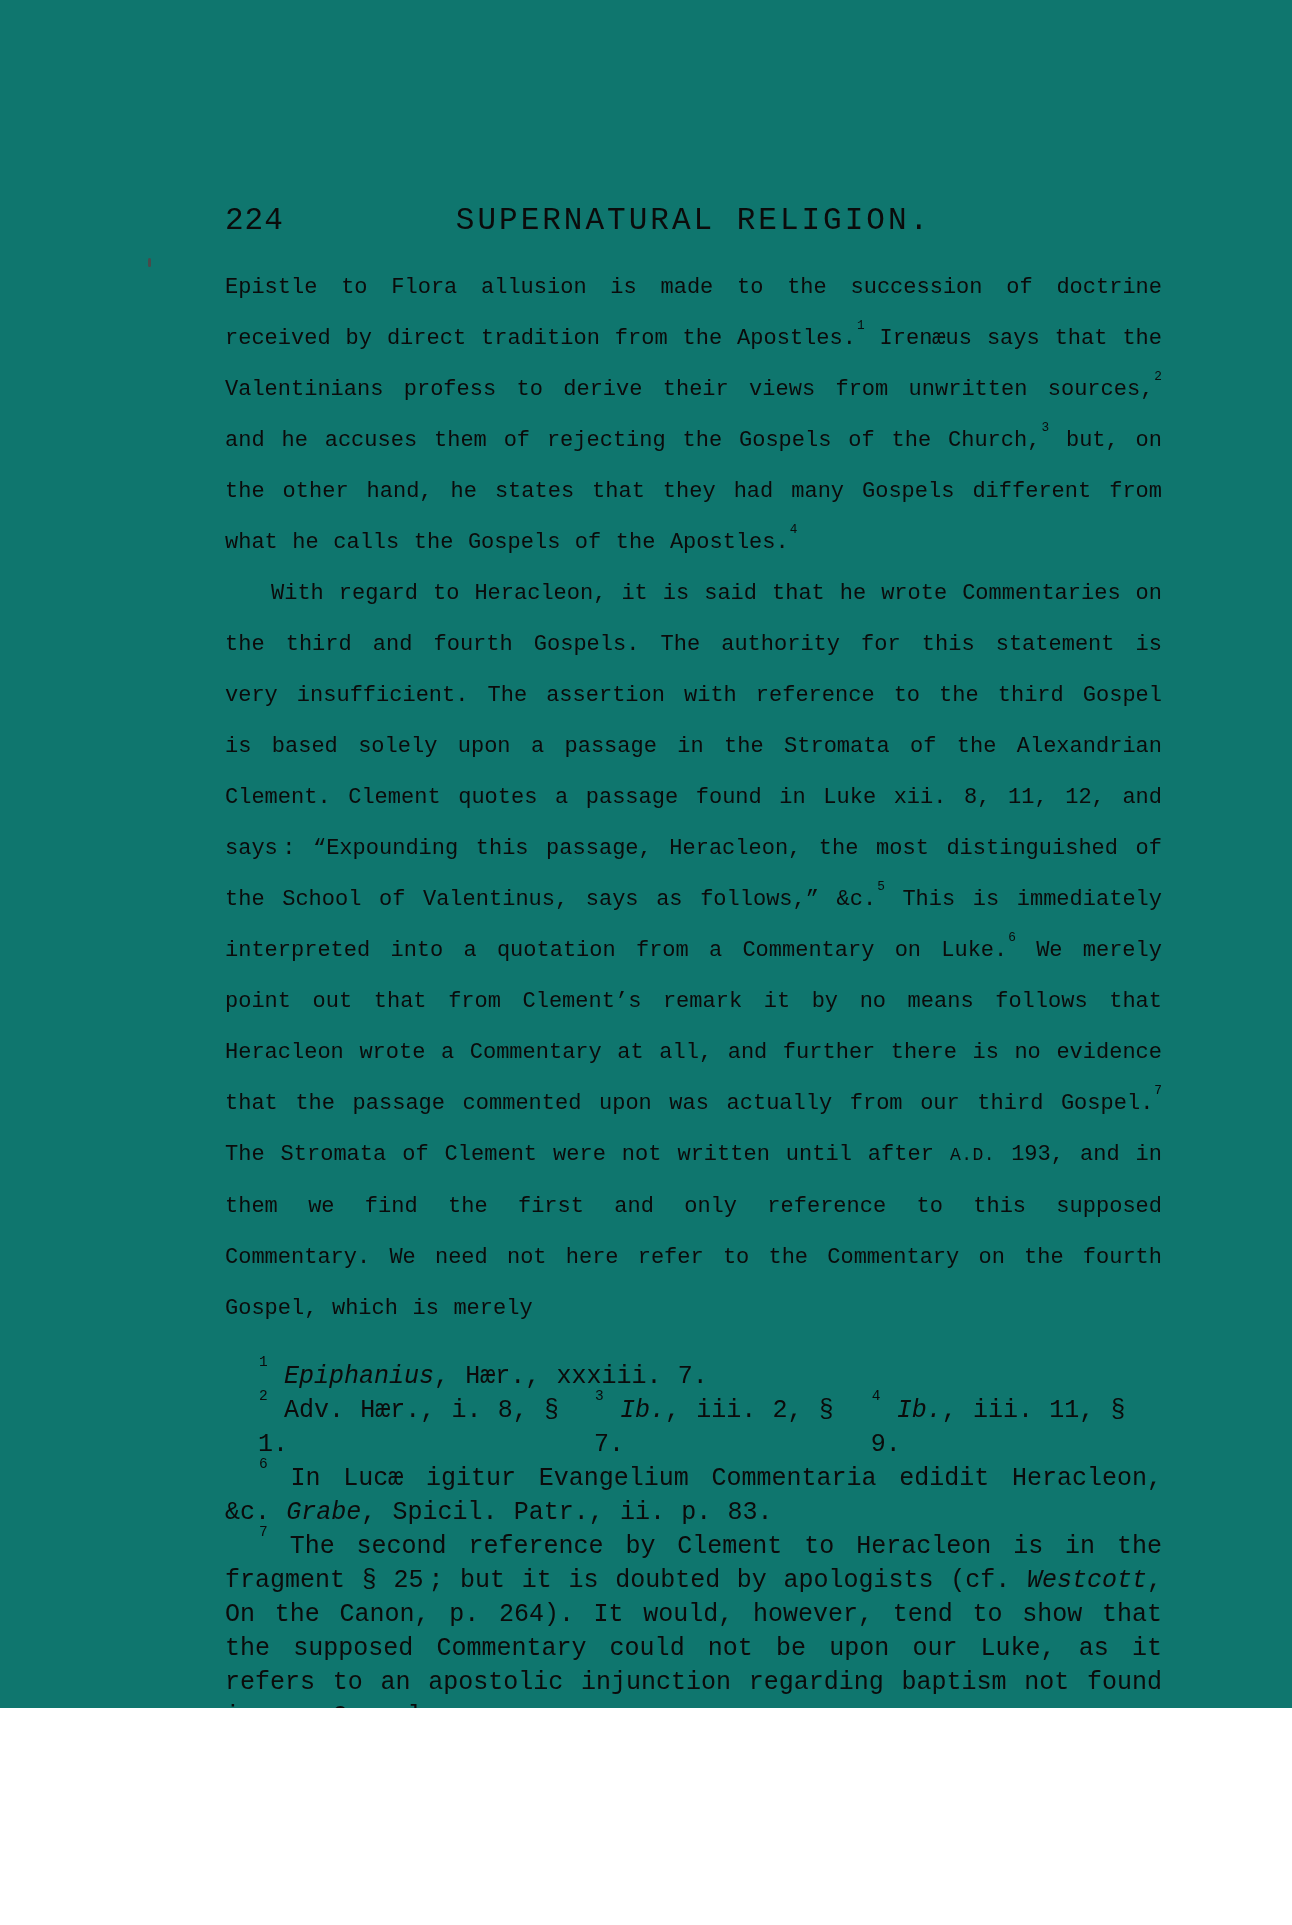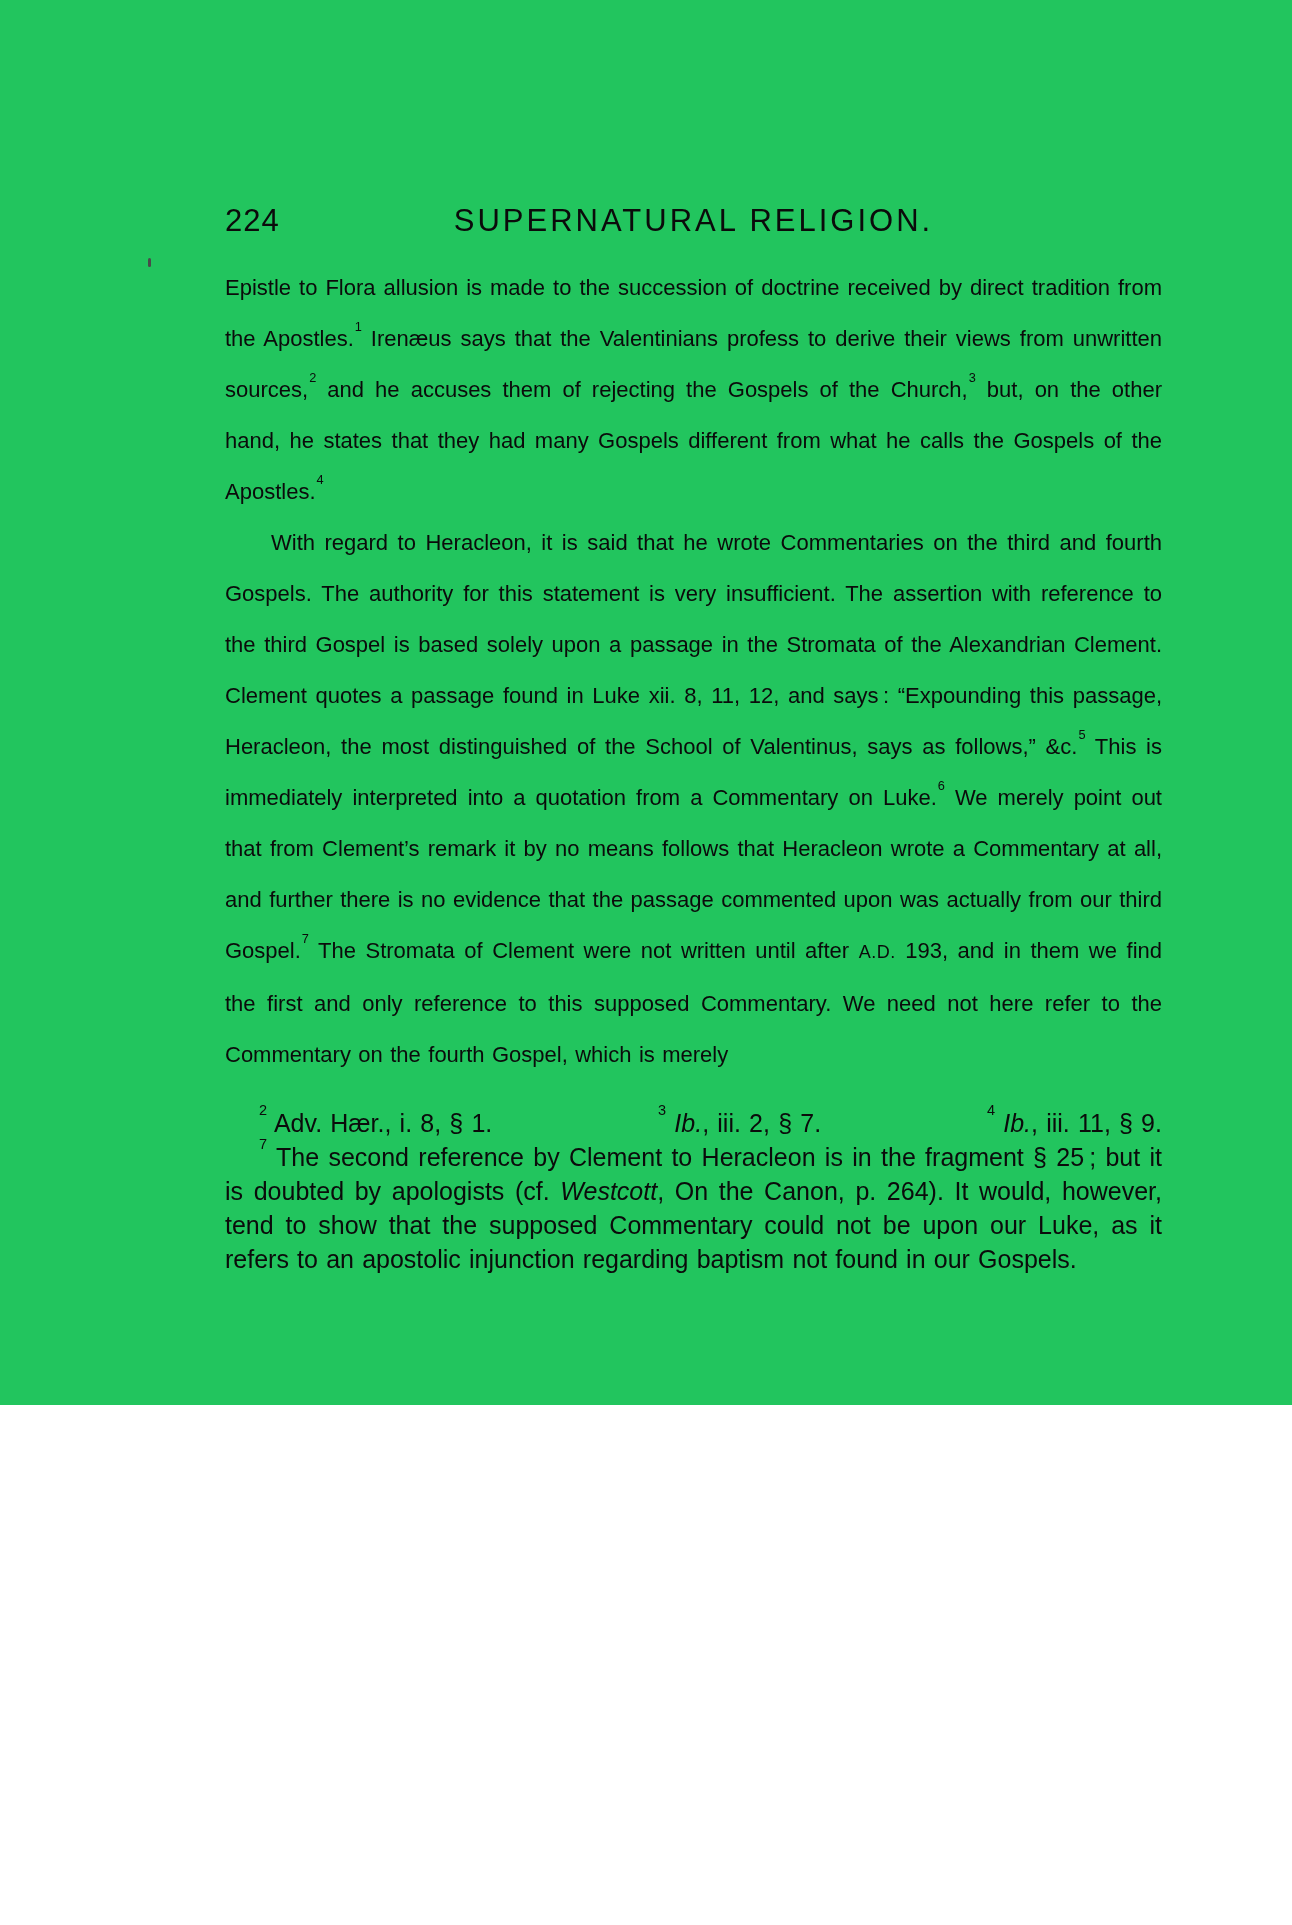--- a/index.html
+++ b/index.html
@@ -3,24 +3,24 @@
 <meta charset="utf-8">
 <style>
   html, body {
     margin: 0;
     padding: 0;
     background: #ffffff;
   }
   .page {
     position: relative;
     width: 1292px;
-    height: 1405px;
-    background: #22c55e;
+    height: 1708px;
+    background: #0f766e;
     color: #0b0b0b;
-    font-family: Liberation Sans, sans-serif;
+    font-family: Liberation Mono, monospace;
     overflow: hidden;
   }
   .content {
     position: absolute;
     left: 225px;
     top: 203px;
     width: 937px;
   }
   .page-header {
     position: relative;
@@ -99,21 +99,23 @@
   <div class="content">
     <div class="page-header">
       <span class="page-number">224</span>
       <div class="running-title">SUPERNATURAL RELIGION.</div>
     </div>
     <div class="body-text">
         <p class="para"><span>Epistle to Flora allusion is made to the succession of doctrine received by direct tradition from the Apostles.</span><sup class="fnref">1</sup><span> Irenæus says that the Valentinians profess to derive their views from unwritten sources,</span><sup class="fnref">2</sup><span> and he accuses them of rejecting the Gospels of the Church,</span><sup class="fnref">3</sup><span> but, on the other hand, he states that they had many Gospels different from what he calls the Gospels of the Apostles.</span><sup class="fnref">4</sup></p>
         <p class="para indent"><span>With regard to Heracleon, it is said that he wrote Commentaries on the third and fourth Gospels.  The authority for this statement is very insufficient.  The assertion with reference to the third Gospel is based solely upon a passage in the Stromata of the Alexandrian Clement.  Clement quotes a passage found in Luke xii. 8, 11, 12, and says : “Expounding this passage, Heracleon, the most distinguished of the School of Valentinus, says as follows,” &amp;c.</span><sup class="fnref">5</sup><span>  This is immediately interpreted into a quotation from a Commentary on Luke.</span><sup class="fnref">6</sup><span>  We merely point out that from Clement’s remark it by no means follows that Heracleon wrote a Commentary at all, and further there is no evidence that the passage commented upon was actually from our third Gospel.</span><sup class="fnref">7</sup><span>  The Stromata of Clement were not written until after </span><span class="sc">A.D.</span><span> 193, and in them we find the first and only reference to this supposed Commentary.  We need not here refer to the Commentary on the fourth Gospel, which is merely</span></p>
       </div>
     <div class="footnotes">
+        <div class="fn line"><span><sup class="fnref">1</sup> <span class="it">Epiphanius</span><span>, Hær., xxxiii. 7.</span></span></div>
         <div class="fn spread">
           <span><sup class="fnref">2</sup> <span>Adv. Hær., i. 8, § 1.</span></span>
           <span><sup class="fnref">3</sup> <span class="it">Ib.</span><span>, iii. 2, § 7.</span></span>
           <span><sup class="fnref">4</sup> <span class="it">Ib.</span><span>, iii. 11, § 9.</span></span>
         </div>
+        <div class="fn block"><span><sup class="fnref">6</sup> <span>In Lucæ igitur Evangelium Commentaria edidit Heracleon, &amp;c. </span><span class="it">Grabe</span><span>, Spicil. Patr., ii. p. 83.</span></span></div>
         <div class="fn block"><span><sup class="fnref">7</sup> <span>The second reference by Clement to Heracleon is in the fragment § 25 ; but it is doubted by apologists (cf. </span><span class="it">Westcott</span><span>, On the Canon, p. 264).  It would, however, tend to show that the supposed Commentary could not be upon our Luke, as it refers to an apostolic injunction regarding baptism not found in our Gospels.</span></span></div>
       </div>
   </div>
 </div>
 
 </body></html>

